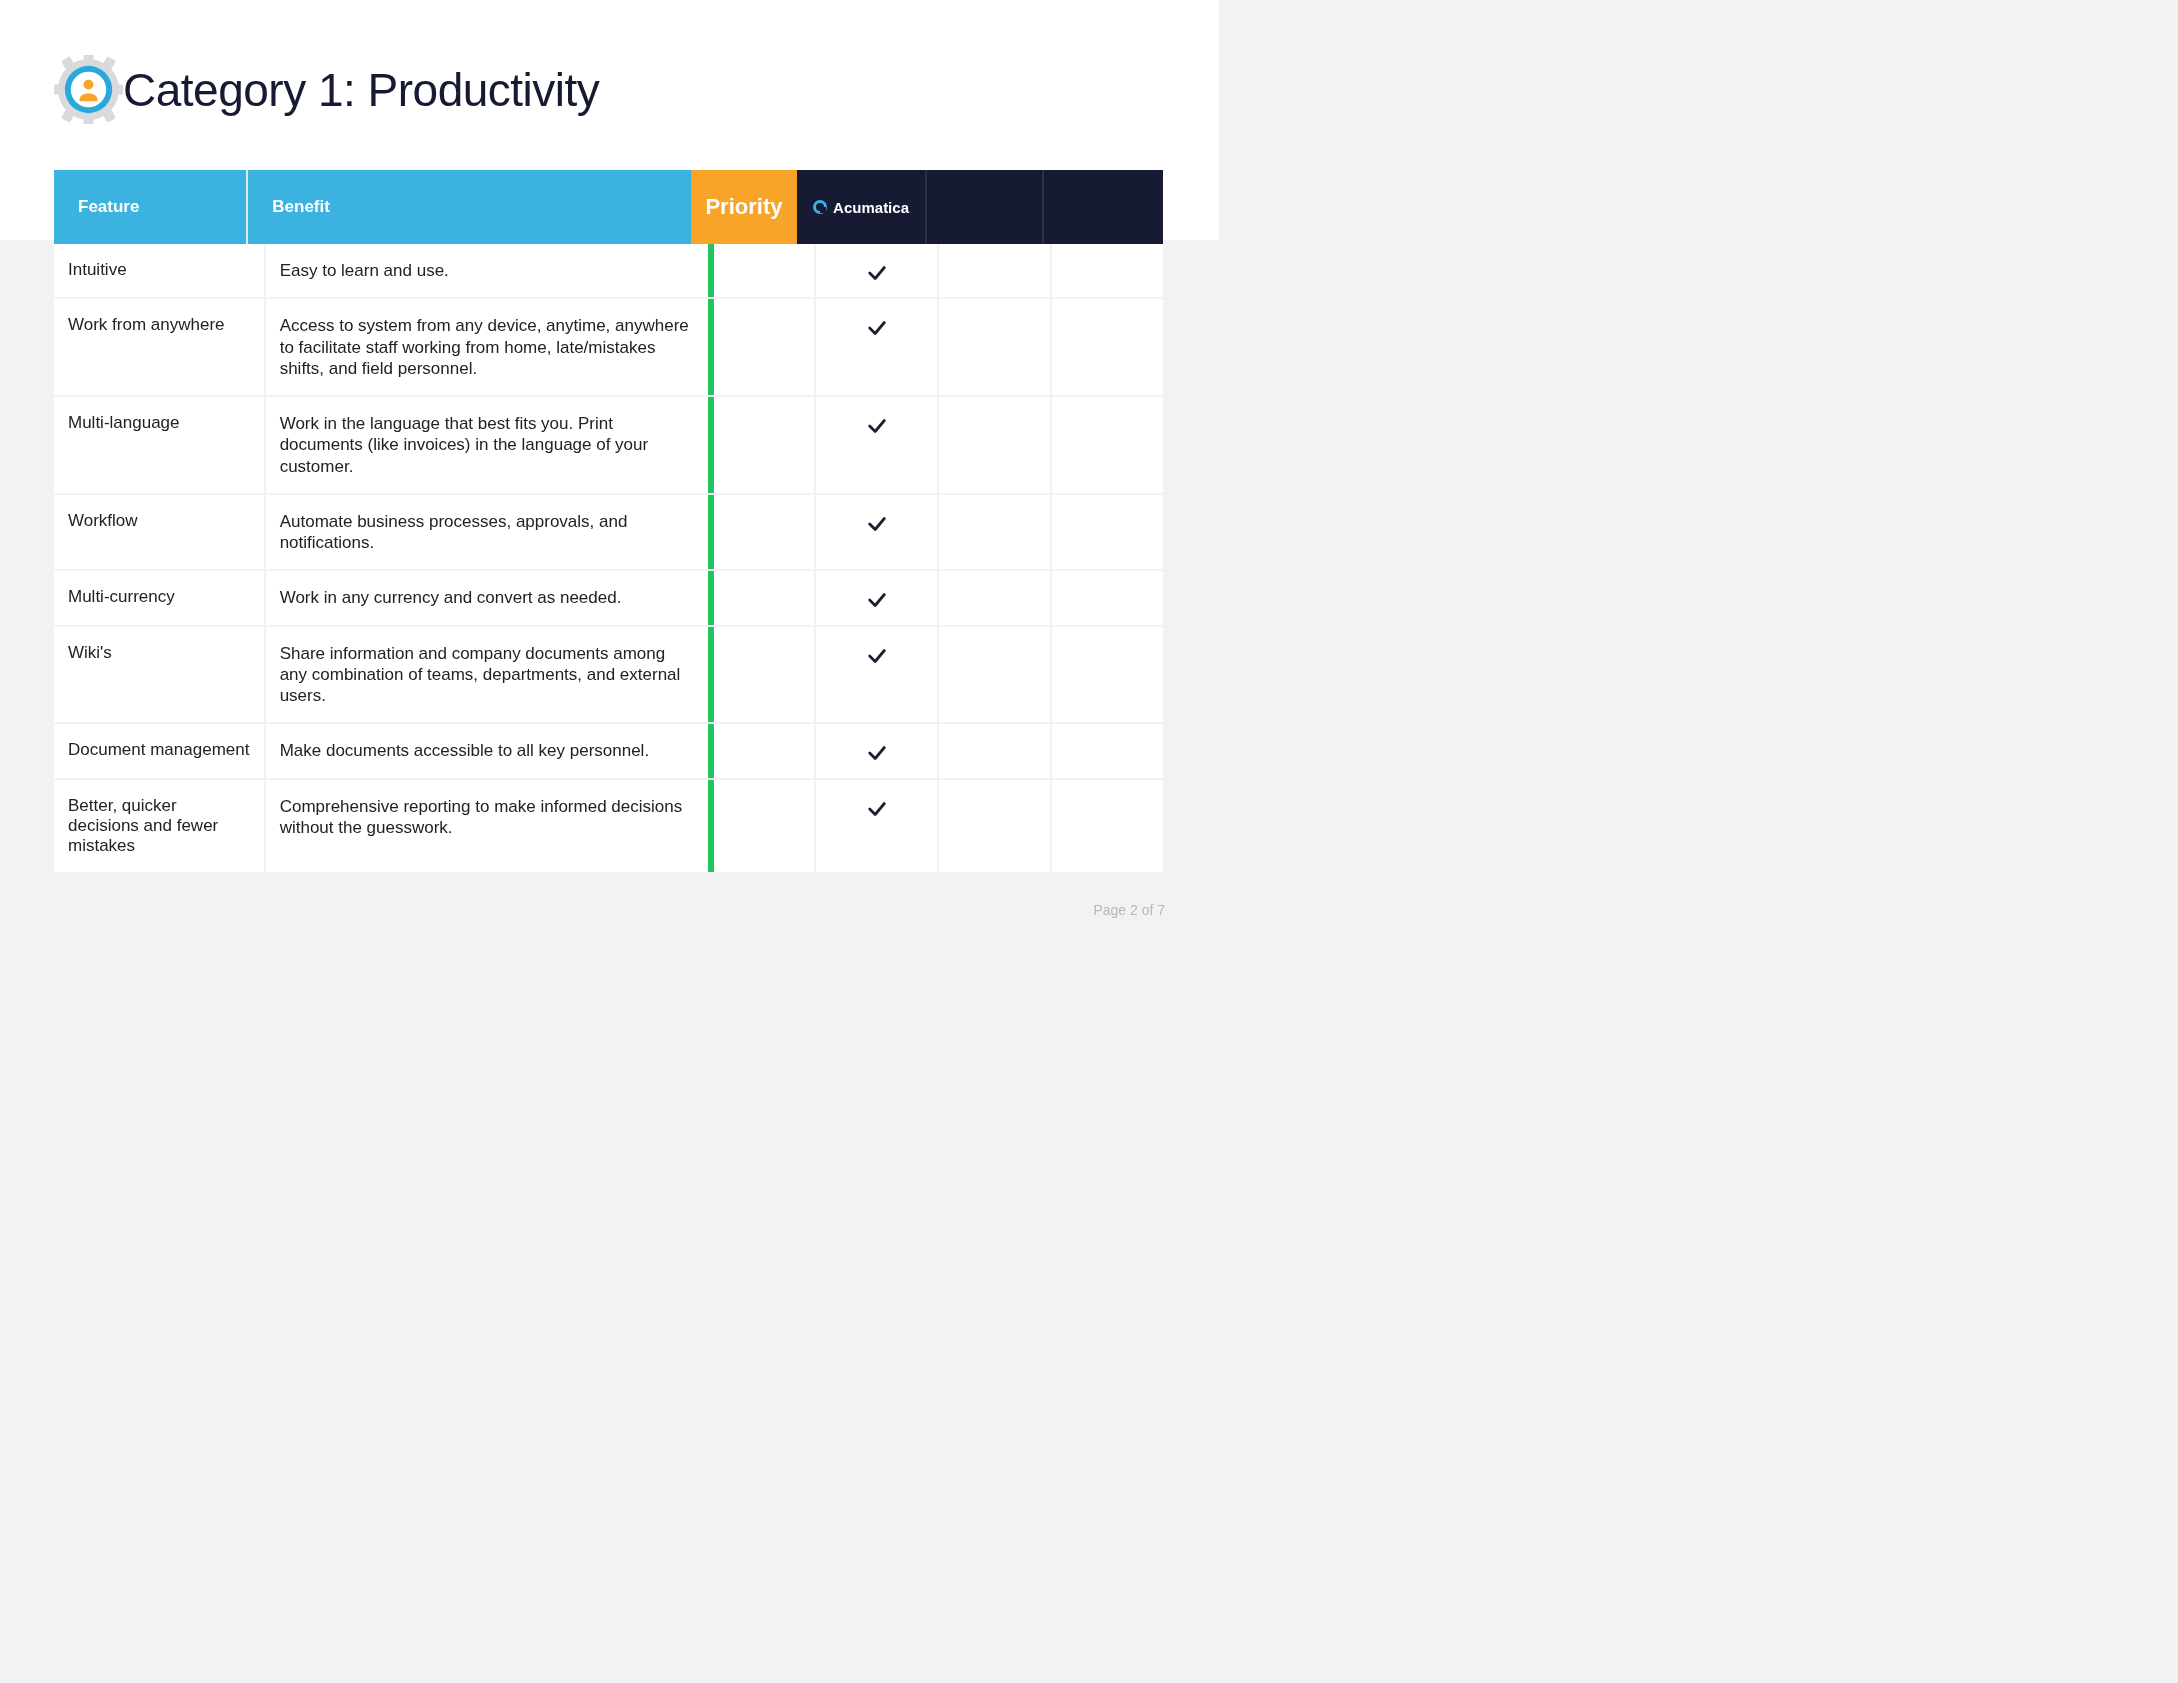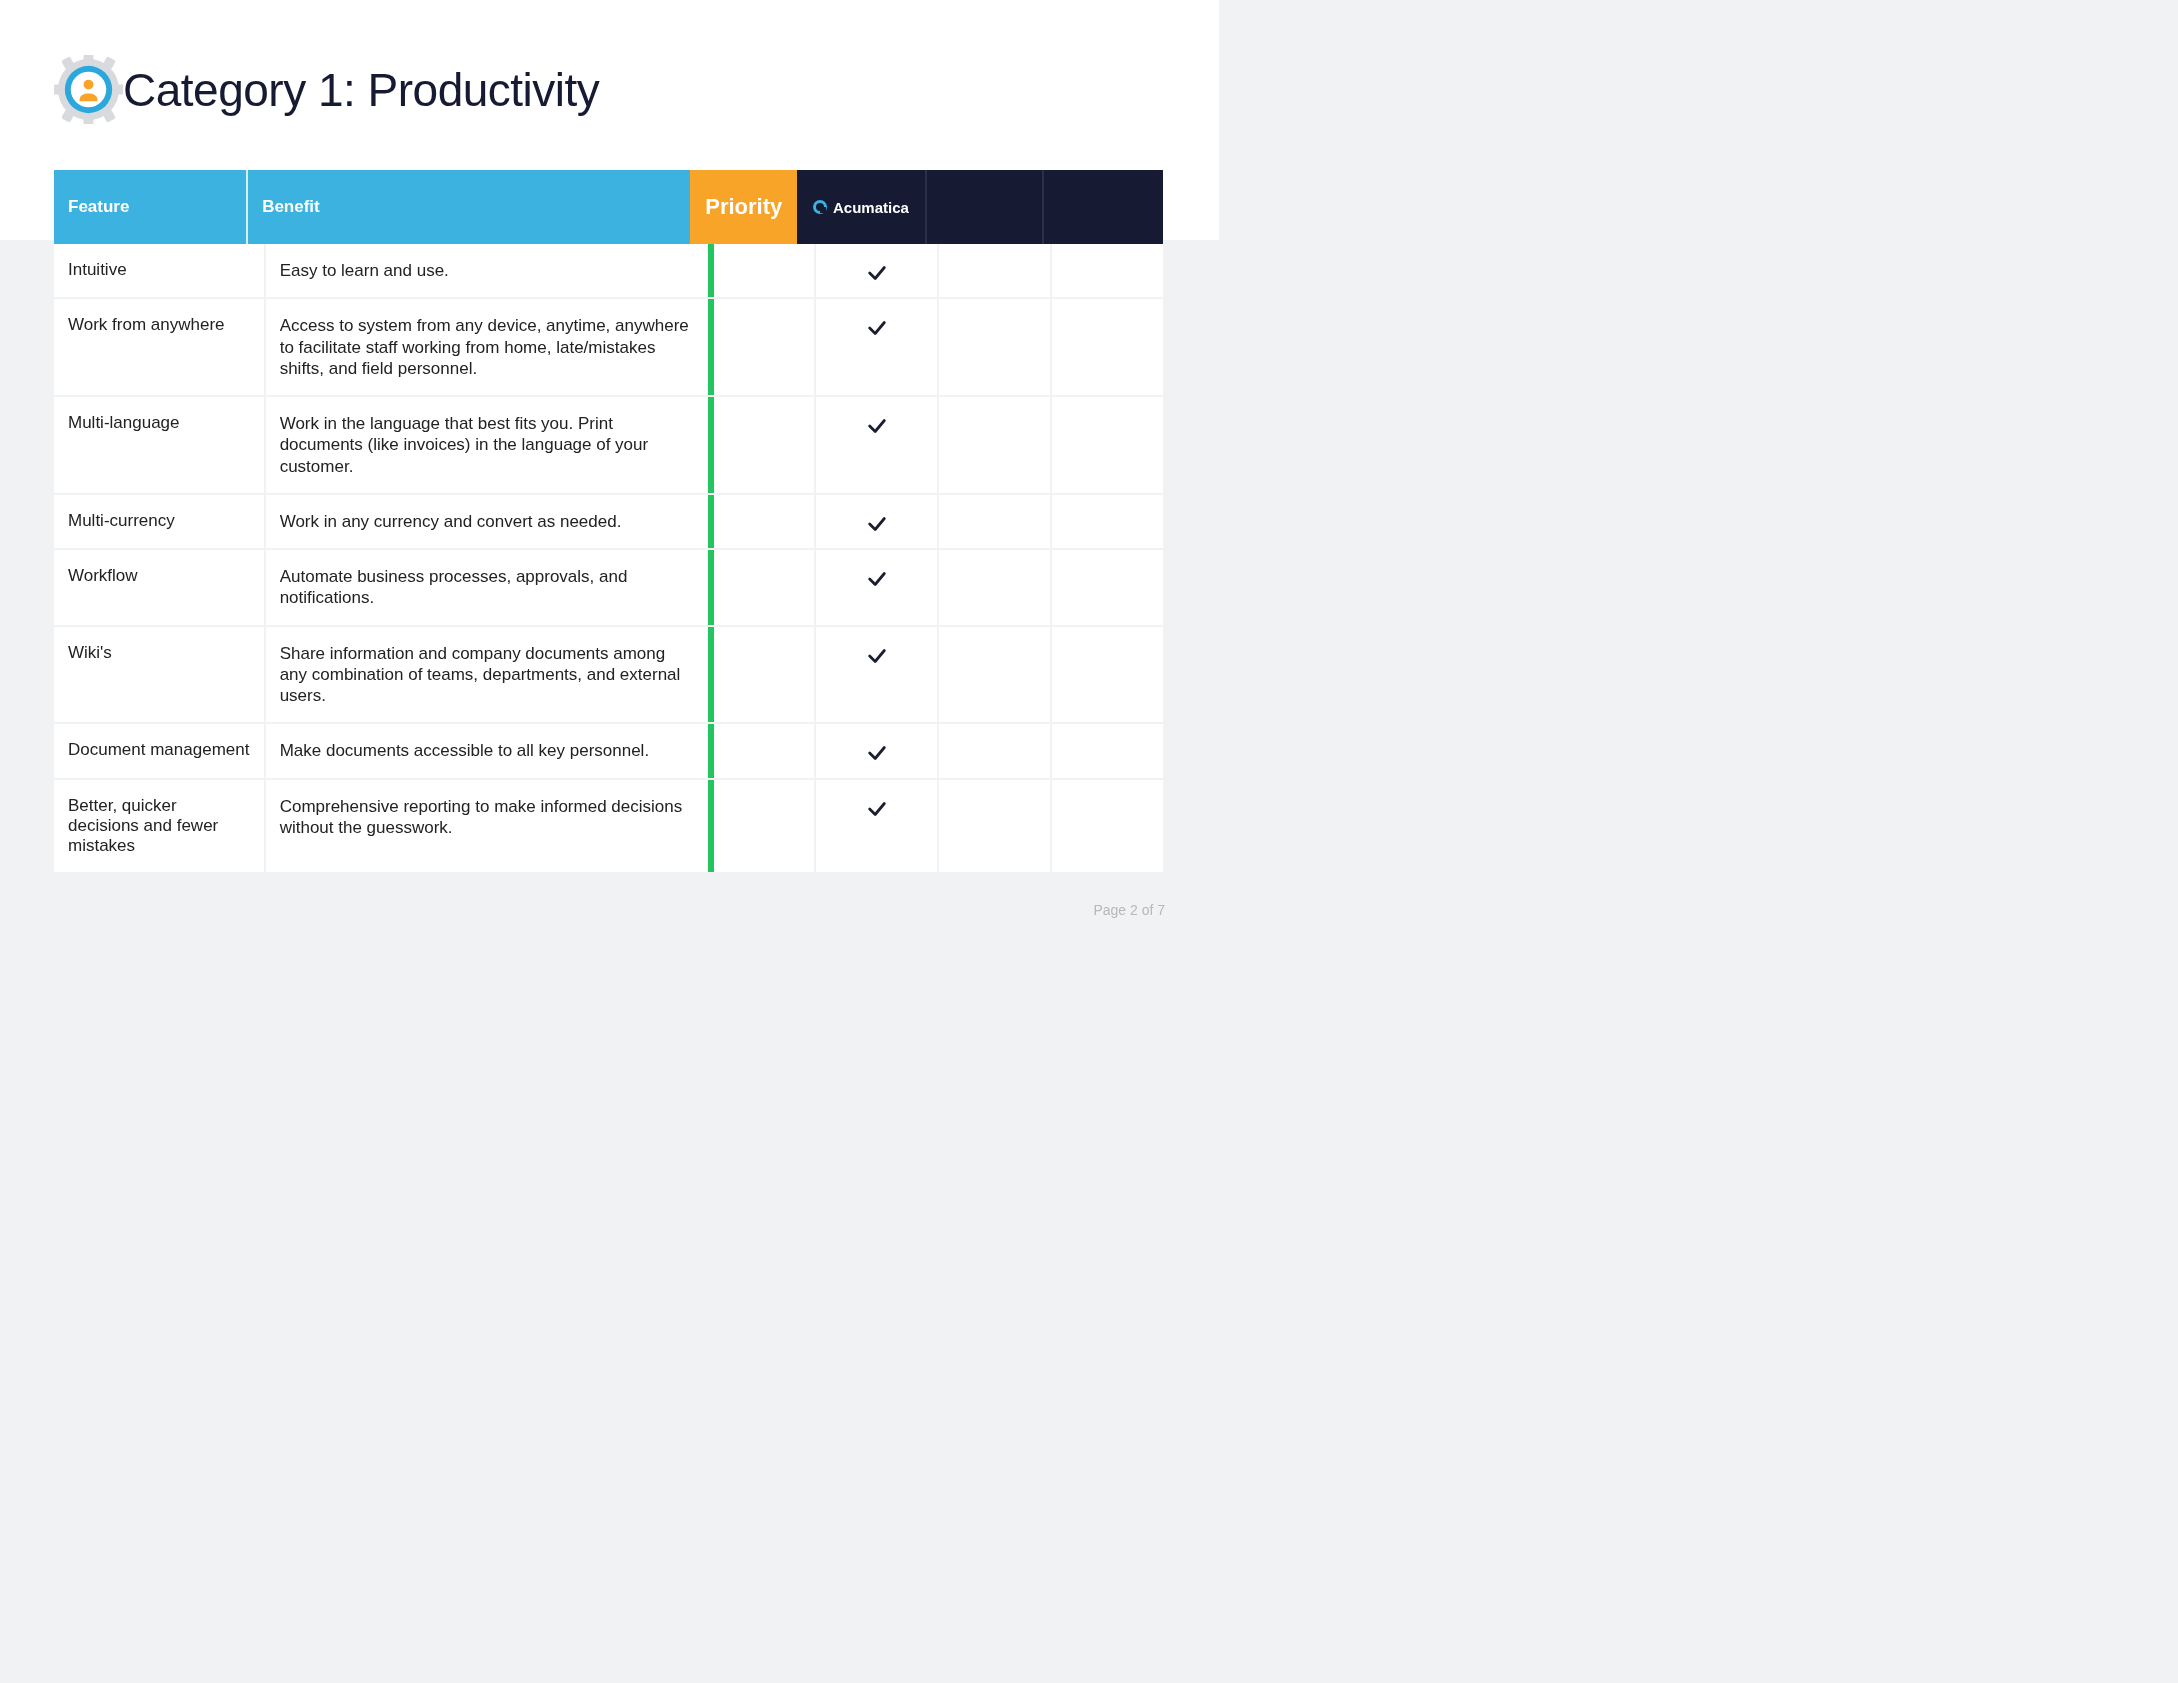--- a/index.html
+++ b/index.html
@@ -56,21 +56,21 @@
 
   
   .hdrrow { height: 74px; }
   .hdrrow .c-feat,
   .hdrrow .c-benefit {
     background: #3bb2e0;
     color: #fff;
     font-weight: 600;
     font-size: 17px;
     display: flex; align-items: center;
-    padding: 0 14px;
+    padding: 0 24px;
   }
   .hdrrow .c-feat { border-right: 2px solid #d9eef7; }
   .hdrrow .c-prio {
     background: #f7a428;
     color: #fff;
     font-weight: 600;
     font-size: 22px;
     display: flex; align-items: center; justify-content: center;
   }
   .hdrrow .c-acu,
@@ -216,34 +216,34 @@
             <div class="c-prio"></div>
             <div class="c-acu">
               <span class="check"><svg viewBox="0 0 24 24" fill="none" stroke="#1a1e2e" stroke-width="3" stroke-linecap="round" stroke-linejoin="round">
                   <polyline points="4 12 10 18 20 6"></polyline>
                 </svg></span>
             </div>
             <div class="c-x1"></div>
             <div class="c-x2"></div>
           </div>
           <div class="brow">
+            <div class="c-feat">Workflow</div>
+            <div class="c-benefit">Automate business processes, approvals, and notifications.</div>
+            <div class="c-prio"></div>
+            <div class="c-acu">
+              <span class="check"><svg viewBox="0 0 24 24" fill="none" stroke="#1a1e2e" stroke-width="3" stroke-linecap="round" stroke-linejoin="round">
+                  <polyline points="4 12 10 18 20 6"></polyline>
+                </svg></span>
+            </div>
+            <div class="c-x1"></div>
+            <div class="c-x2"></div>
+          </div>
+          <div class="brow">
             <div class="c-feat">Multi-currency</div>
             <div class="c-benefit">Work in any currency and convert as needed.</div>
-            <div class="c-prio"></div>
-            <div class="c-acu">
-              <span class="check"><svg viewBox="0 0 24 24" fill="none" stroke="#1a1e2e" stroke-width="3" stroke-linecap="round" stroke-linejoin="round">
-                  <polyline points="4 12 10 18 20 6"></polyline>
-                </svg></span>
-            </div>
-            <div class="c-x1"></div>
-            <div class="c-x2"></div>
-          </div>
-          <div class="brow">
-            <div class="c-feat">Workflow</div>
-            <div class="c-benefit">Automate business processes, approvals, and notifications.</div>
             <div class="c-prio"></div>
             <div class="c-acu">
               <span class="check"><svg viewBox="0 0 24 24" fill="none" stroke="#1a1e2e" stroke-width="3" stroke-linecap="round" stroke-linejoin="round">
                   <polyline points="4 12 10 18 20 6"></polyline>
                 </svg></span>
             </div>
             <div class="c-x1"></div>
             <div class="c-x2"></div>
           </div>
           <div class="brow">

